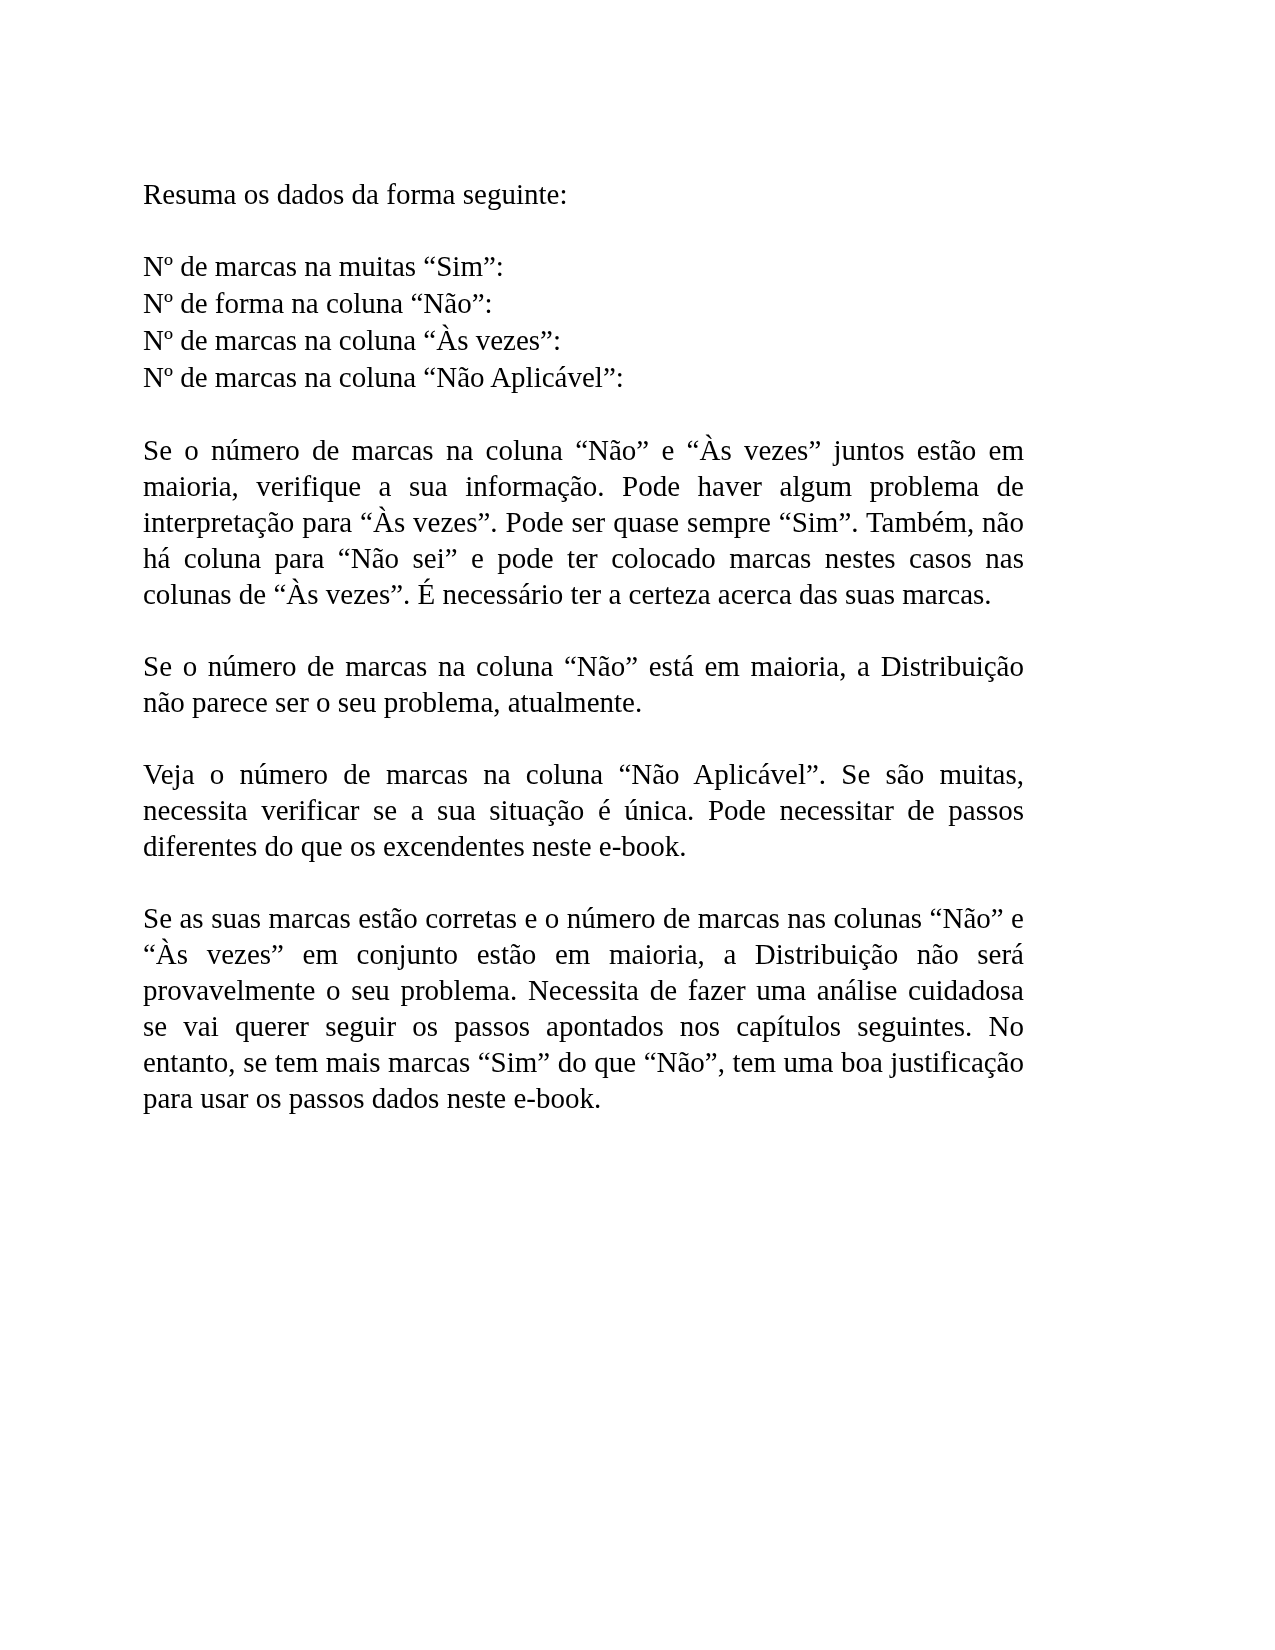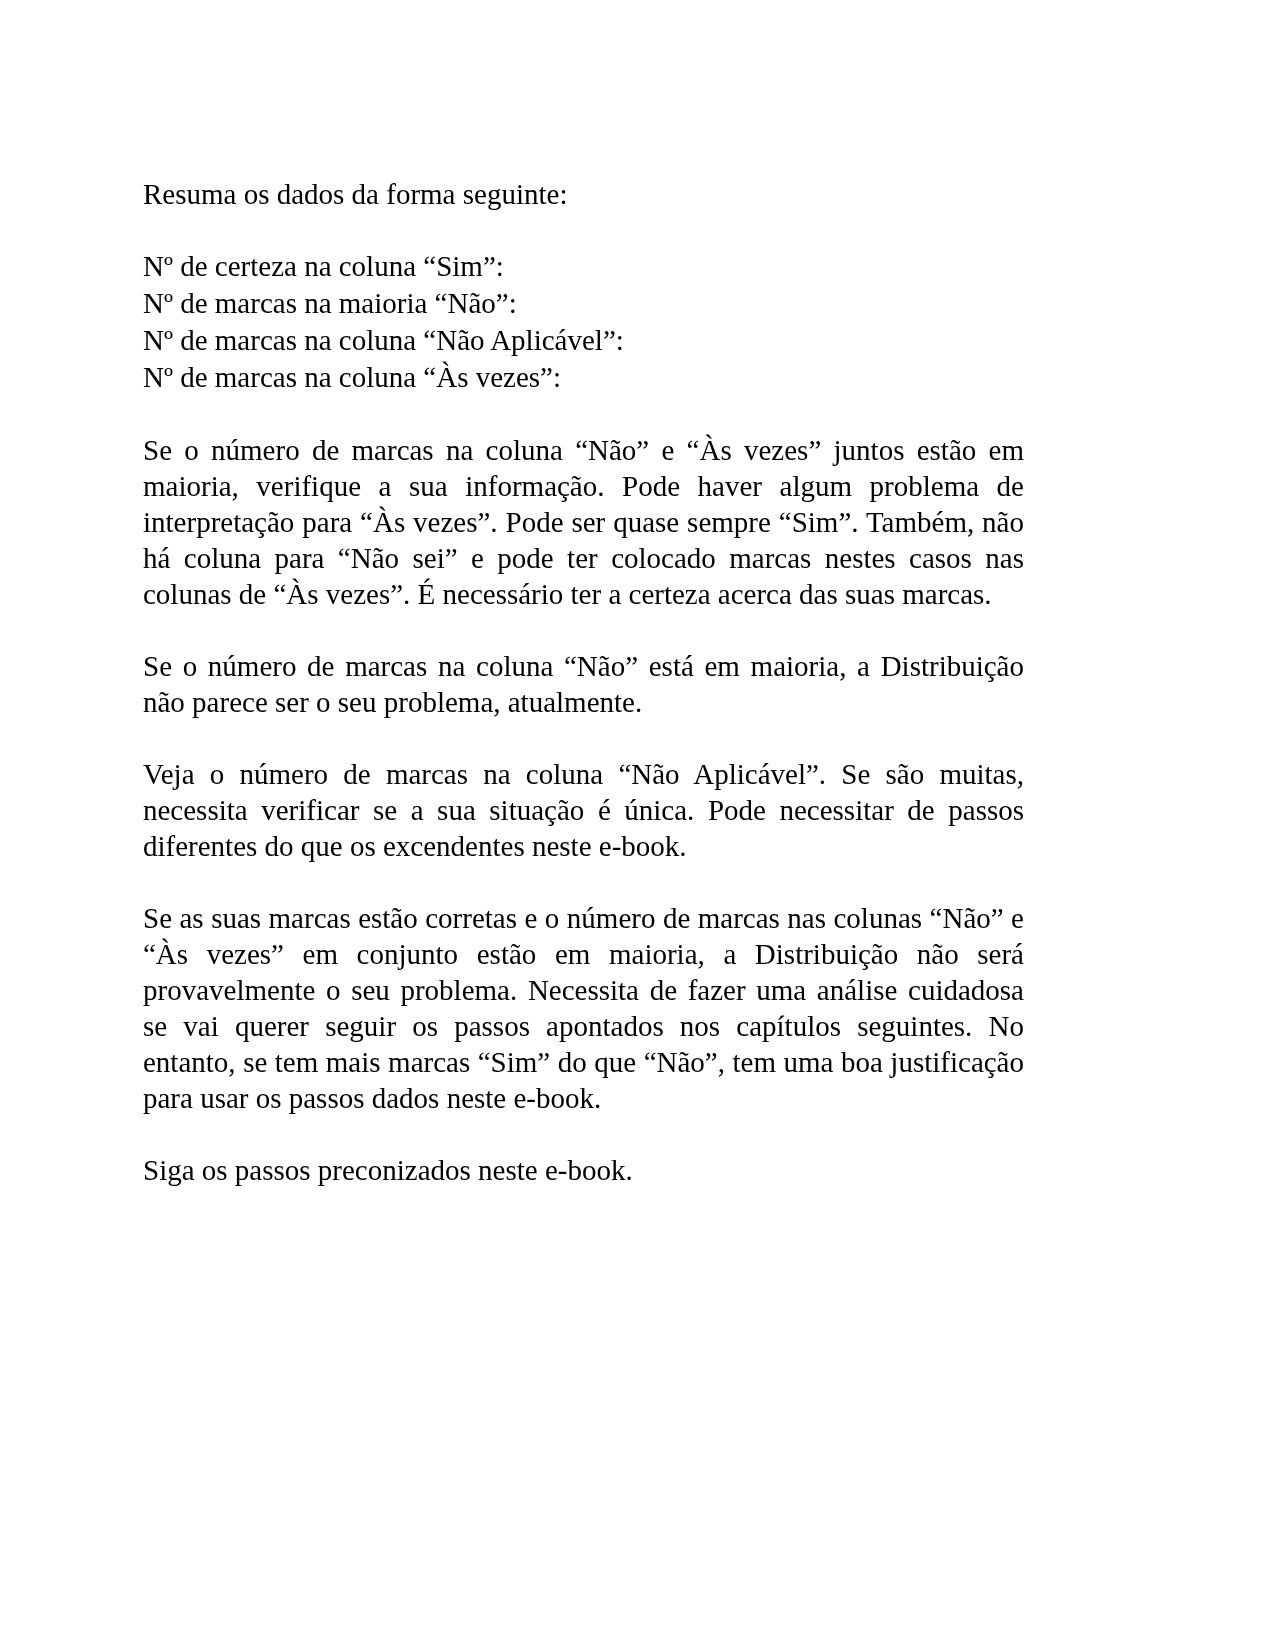--- a/index.html
+++ b/index.html
@@ -41,31 +41,30 @@
   }
 </style>
 </head>
 <body>
 
 <div class="page">
 
   <p class="para single">Resuma os dados da forma seguinte:</p>
 
   <div class="summary-block">
-    <div class="summary-line">Nº de certeza na coluna “Sim”:</div>
-    <div class="summary-line">Nº de marcas na maioria “Não”:</div>
+    <div class="summary-line">Nº de marcas na muitas “Sim”:</div>
+    <div class="summary-line">Nº de forma na coluna “Não”:</div>
+    <div class="summary-line">Nº de marcas na coluna “Às vezes”:</div>
     <div class="summary-line">Nº de marcas na coluna “Não Aplicável”:</div>
-    <div class="summary-line">Nº de marcas na coluna “Às vezes”:</div>
   </div>
 
   <p class="para">Se o número de marcas na coluna “Não” e “Às vezes” juntos estão em maioria, verifique a sua informação. Pode haver algum problema de interpretação para “Às vezes”. Pode ser quase sempre “Sim”. Também, não há coluna para “Não sei” e pode ter colocado marcas nestes casos nas colunas de “Às vezes”. É necessário ter a certeza acerca das suas marcas.</p>
 
   <p class="para">Se o número de marcas na coluna “Não” está em maioria, a Distribuição não parece ser o seu problema, atualmente.</p>
 
   <p class="para">Veja o número de marcas na coluna “Não Aplicável”. Se são muitas, necessita verificar se a sua situação é única. Pode necessitar de passos diferentes do que os excendentes neste e-book.</p>
 
   <p class="para">Se as suas marcas estão corretas e o número de marcas nas colunas “Não” e “Às vezes” em conjunto estão em maioria, a Distribuição não será provavelmente o seu problema. Necessita de fazer uma análise cuidadosa se vai querer seguir os passos apontados nos capítulos seguintes. No entanto, se tem mais marcas “Sim” do que “Não”, tem uma boa justificação para usar os passos dados neste e-book.</p>
 
 
 
-  <p class="para single">Siga os passos preconizados neste e-book.</p>
 
 </div>
 
 </body></html>

